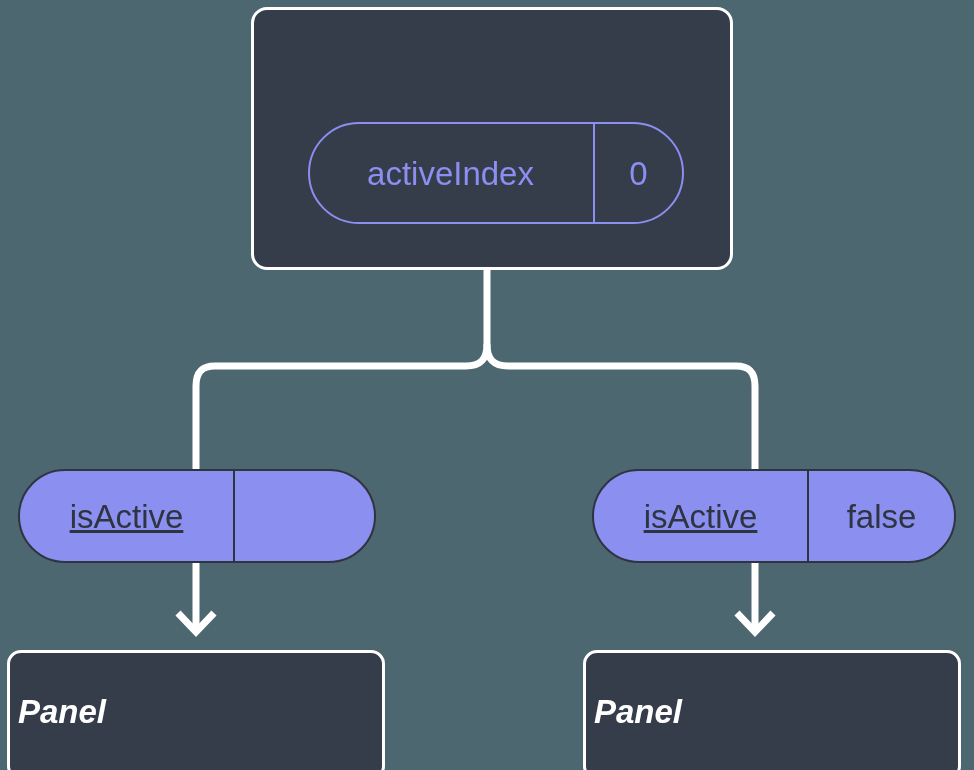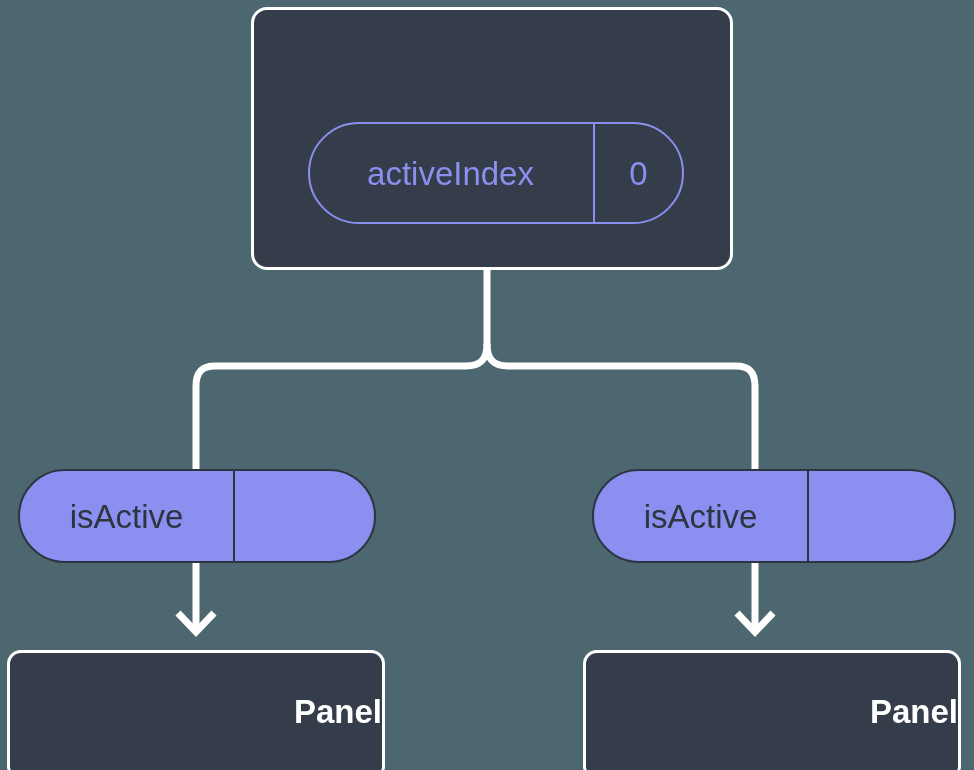--- a/index.html
+++ b/index.html
@@ -114,20 +114,21 @@
     display: flex;
     align-items: center;
     justify-content: center;
     color: #2e3440;
     font-size: 33px;
     line-height: 1;
     white-space: nowrap;
   }
   .pill-filled .pill-key {
     border-right: 2px solid #2e3440;
+    text-decoration: underline;
   }
 
   #left-state-pill {
     left: 18px;
     top: 469px;
     width: 358px;
   }
   #left-state-pill .pill-key { flex: 0 0 213px; }
   #left-state-pill .pill-val { flex: 1 1 auto; }
 
@@ -158,25 +159,26 @@
     left: 583px;
     top: 650px;
     width: 378px;
     height: 130px;
   }
   .panel-title {
     position: absolute;
     left: 8px;
     right: 0;
     top: 42px;
-    text-align: right;
+    text-align: left;
     color: #ffffff;
     font-size: 33px;
     font-weight: 600;
     line-height: 1;
+    font-style: italic;
   }
 </style>
 </head>
 <body>
 
 <div id="stage">
 
   <svg id="connectors" viewBox="0 0 974 770" width="974" height="770" fill="none" xmlns="http://www.w3.org/2000/svg">
 
     <path d="M 487 270 L 487 344" stroke="#ffffff" stroke-width="7" stroke-linecap="butt"></path>
@@ -207,20 +209,21 @@
       <div class="pill-val">0</div>
     </div>
   </div>
 
   <div class="pill-filled" id="left-state-pill">
     <div class="pill-key">isActive</div>
   </div>
 
   <div class="pill-filled" id="right-state-pill">
     <div class="pill-key">isActive</div>
+    <div class="pill-val">false</div>
   </div>
 
   <div class="panel-box" id="left-panel-box">
     <div class="panel-title">Panel</div>
   </div>
 
   <div class="panel-box" id="right-panel-box">
     <div class="panel-title">Panel</div>
   </div>
 

